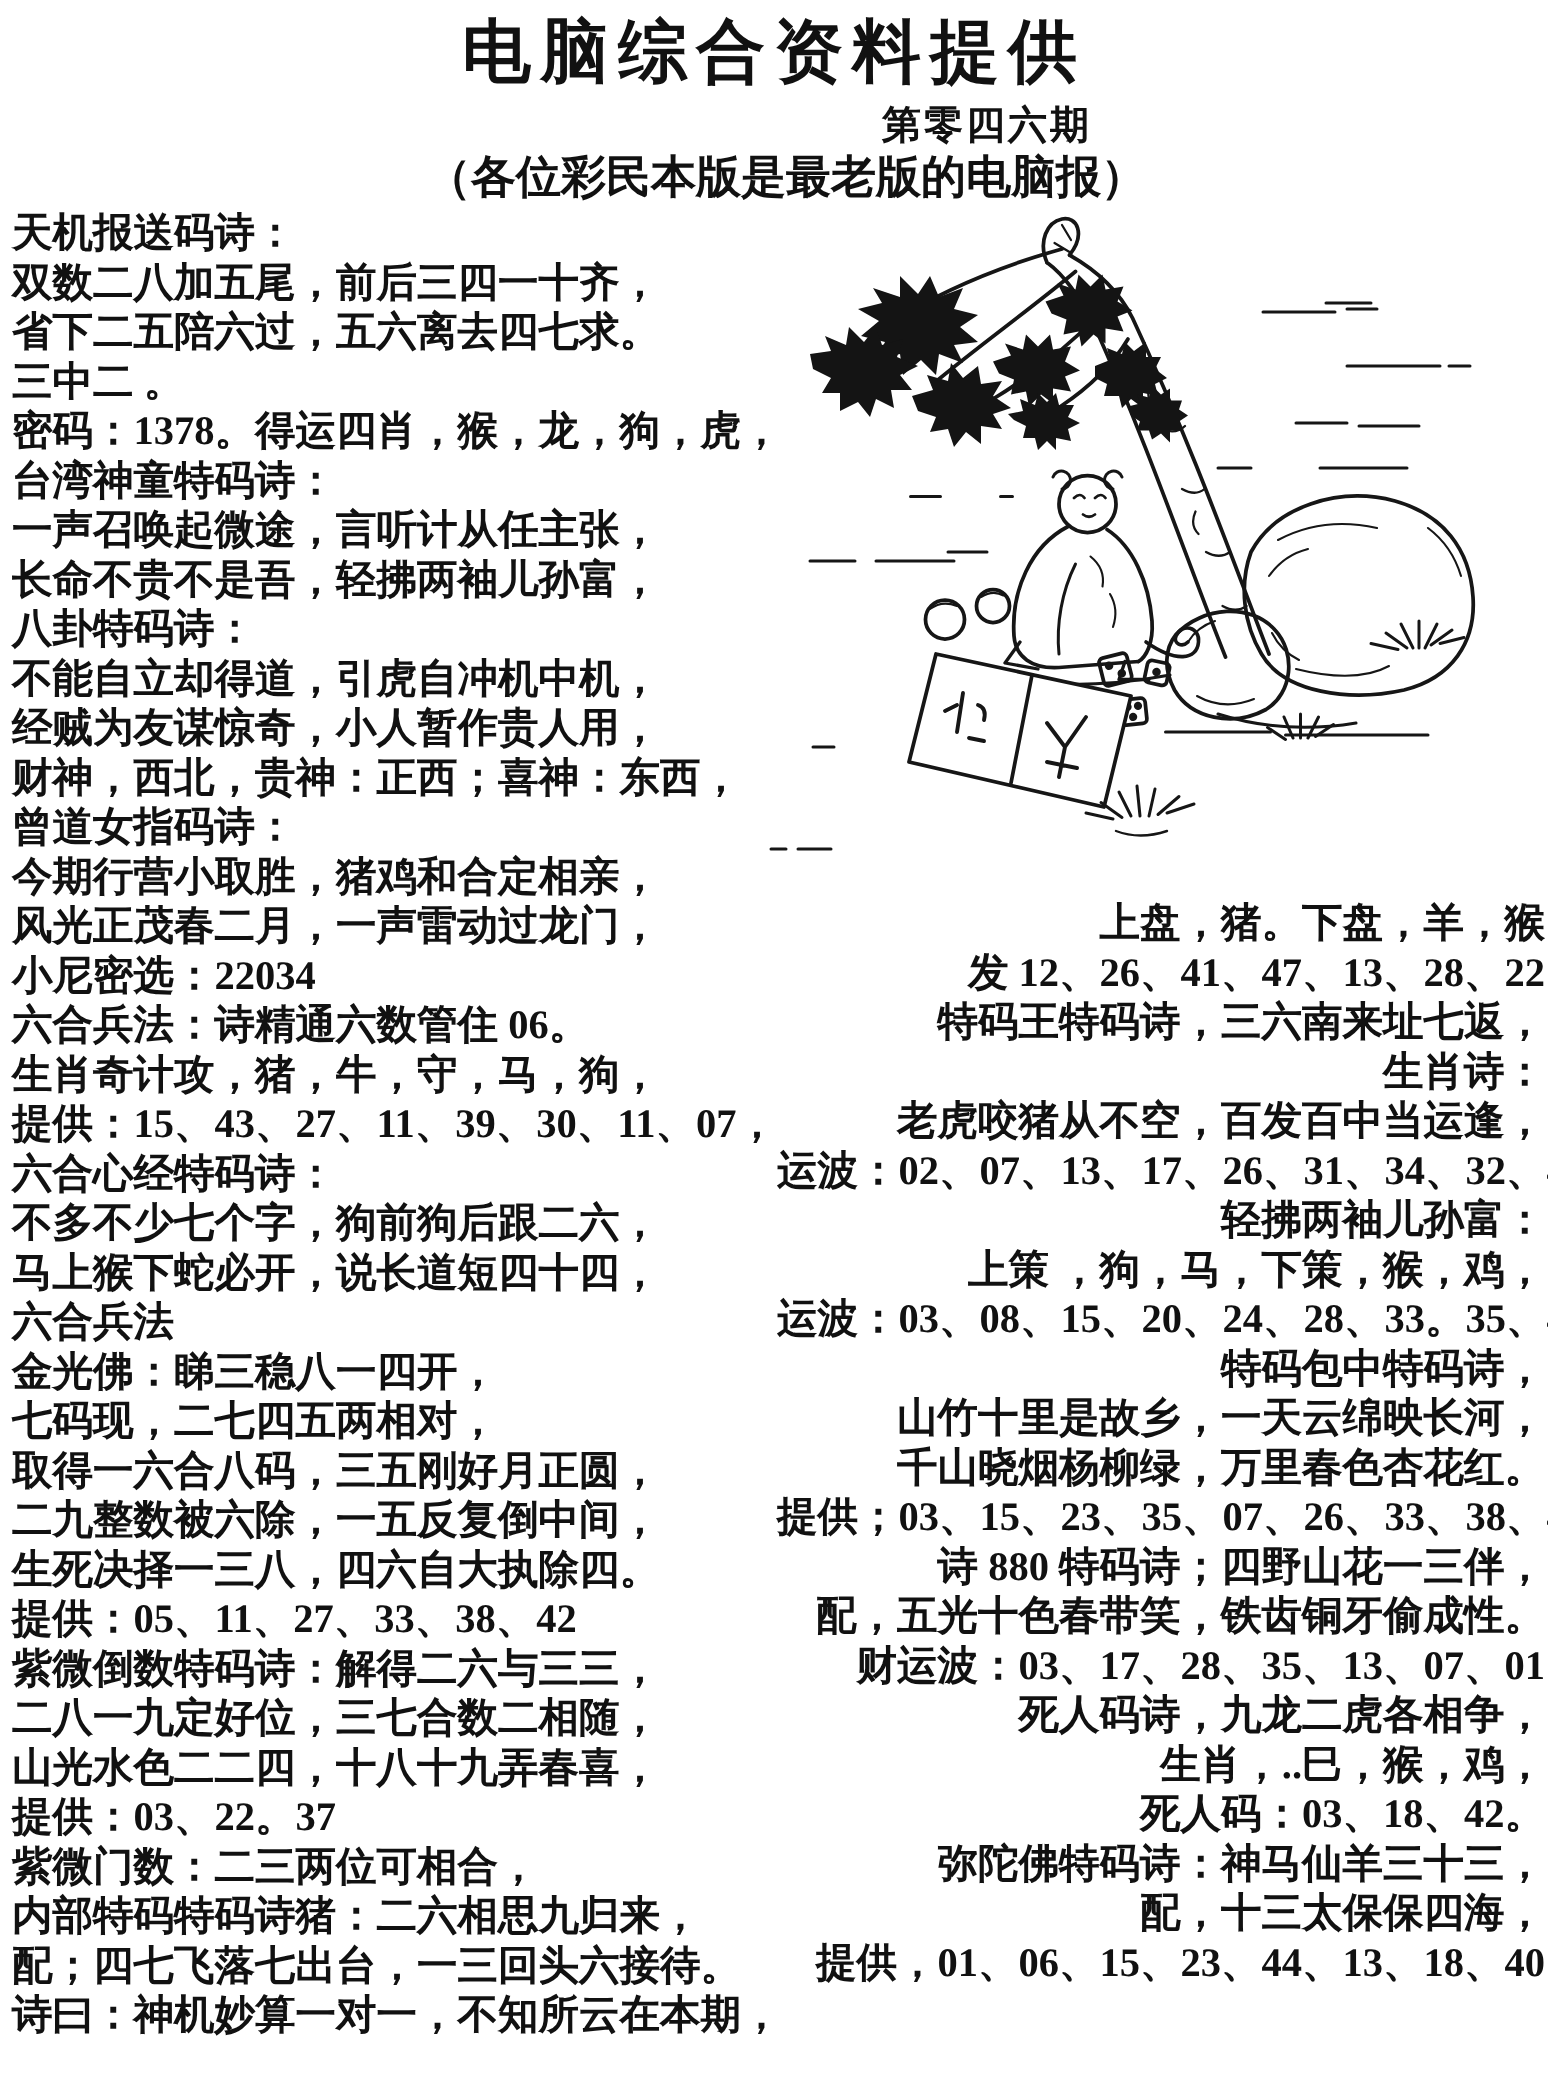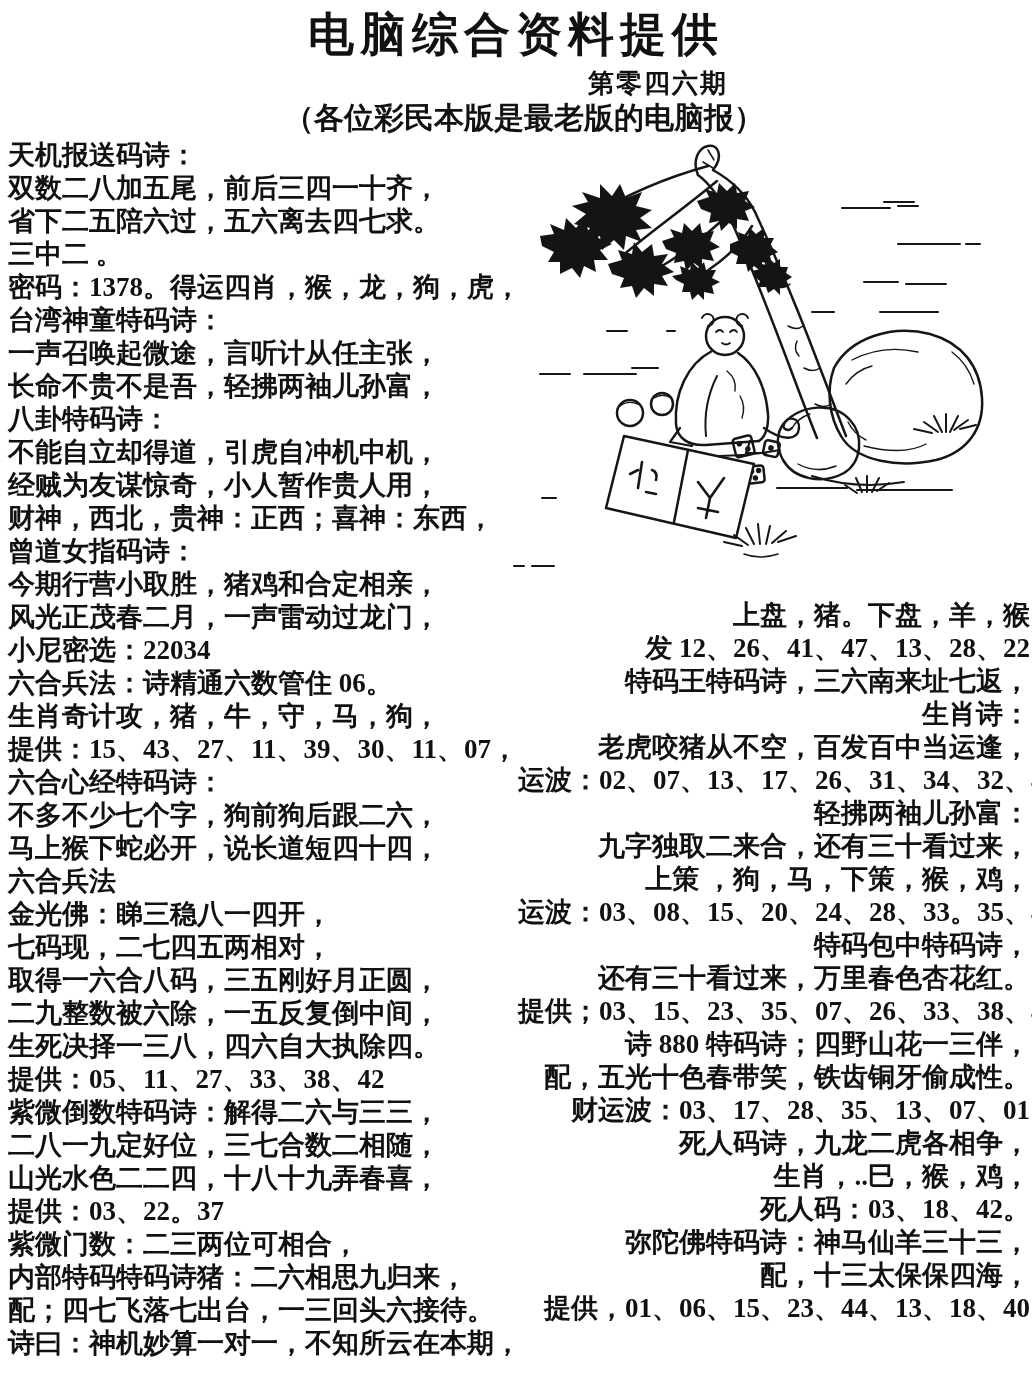--- a/index.html
+++ b/index.html
@@ -77,25 +77,25 @@
     </div>
 
   <div class="col right-col">
       <div class="line">上盘，猪。下盘，羊，猴</div>
       <div class="line">发 12、26、41、47、13、28、22</div>
       <div class="line">特码王特码诗，三六南来址七返，</div>
       <div class="line">生肖诗：</div>
       <div class="line">老虎咬猪从不空，百发百中当运逢，</div>
       <div class="line">运波：02、07、13、17、26、31、34、32、47</div>
       <div class="line">轻拂两袖儿孙富：</div>
-      <div class="line">九字独取二来合，还有三十看过来，</div>
       <div class="line">上策 ，狗，马，下策，猴，鸡，</div>
       <div class="line">运波：03、08、15、20、24、28、33。35、46</div>
       <div class="line">特码包中特码诗，</div>
-      <div class="line">还有三十看过来，万里春色杏花红。</div>
+      <div class="line">山竹十里是故乡，一天云绵映长河，</div>
+      <div class="line">千山晓烟杨柳绿，万里春色杏花红。</div>
       <div class="line">提供；03、15、23、35、07、26、33、38、43</div>
       <div class="line">诗 880 特码诗；四野山花一三伴，</div>
       <div class="line">配，五光十色春带笑，铁齿铜牙偷成性。</div>
       <div class="line">财运波：03、17、28、35、13、07、01</div>
       <div class="line">死人码诗，九龙二虎各相争，</div>
       <div class="line">生肖，..巳，猴，鸡，</div>
       <div class="line">死人码：03、18、42。</div>
       <div class="line">弥陀佛特码诗：神马仙羊三十三，</div>
       <div class="line">配，十三太保保四海，</div>
       <div class="line">提供，01、06、15、23、44、13、18、40</div>

